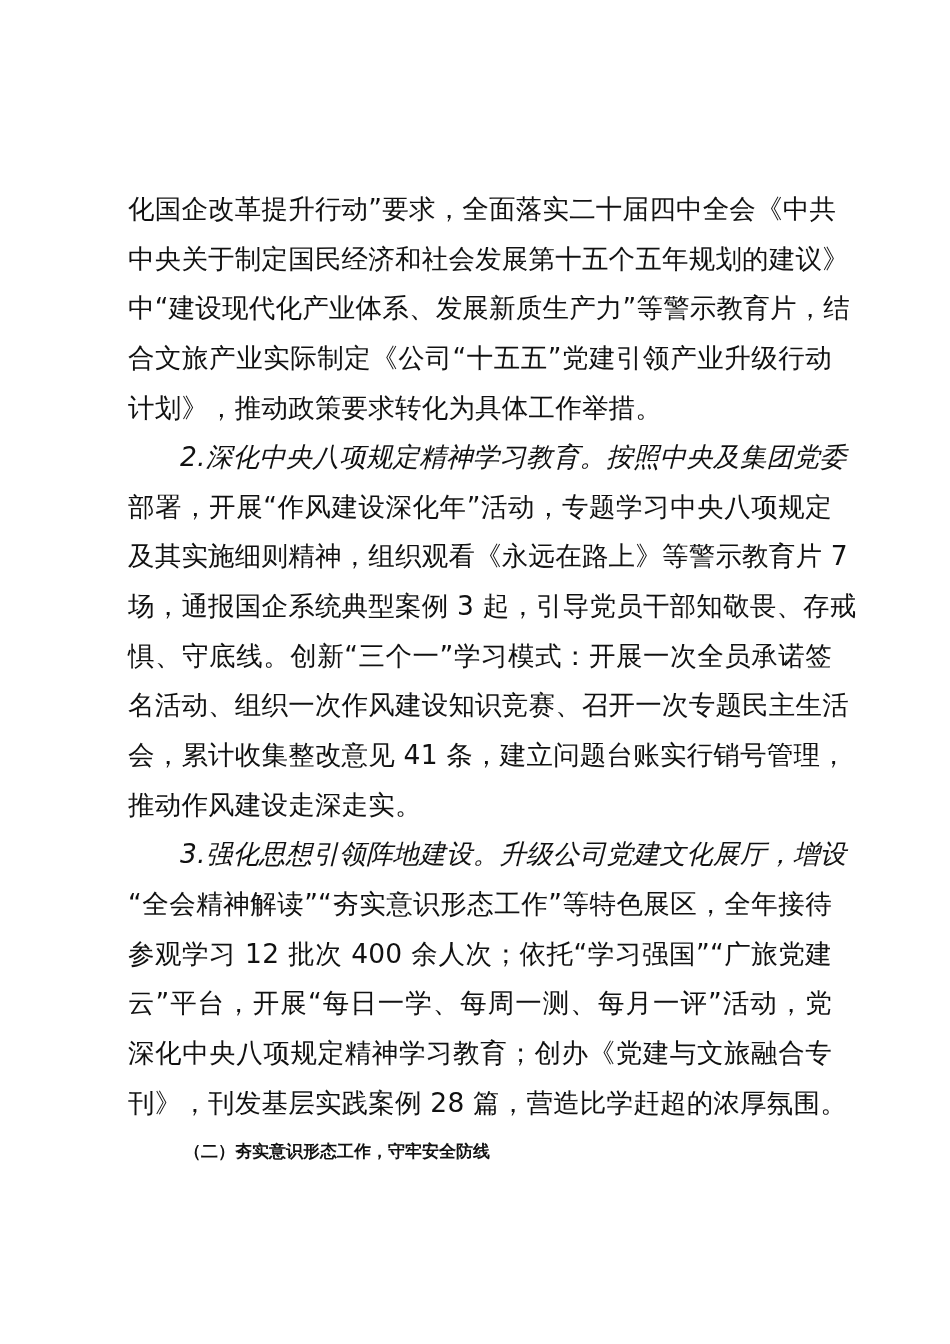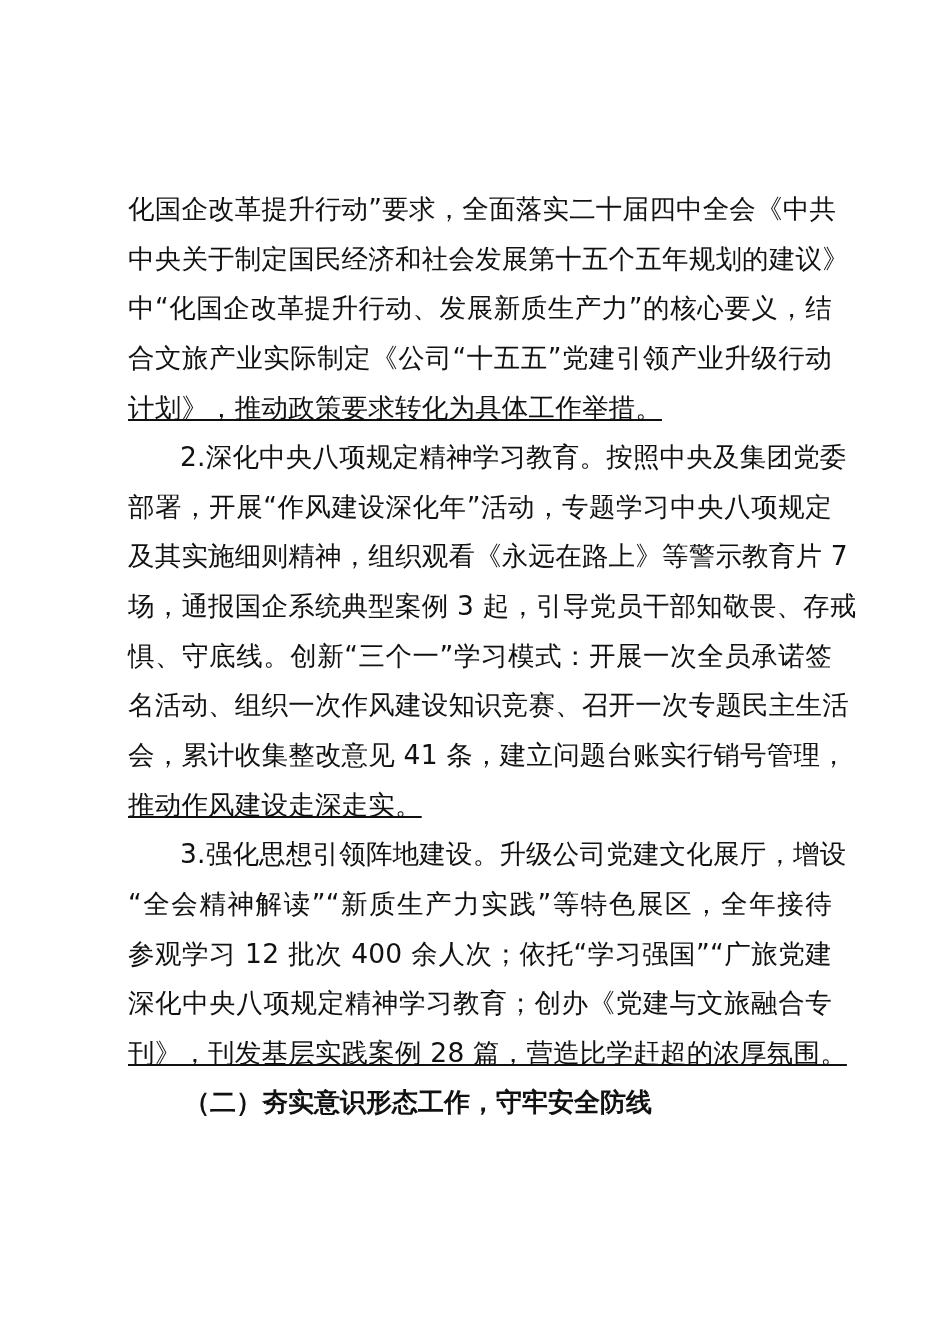--- a/index.html
+++ b/index.html
@@ -35,65 +35,66 @@
       height: 49.65px;
       line-height: 49.65px;
       font-size: 26.5px;
       white-space: nowrap;
       letter-spacing: 0.2px;
       text-align: justify;
       text-align-last: justify;
     }
     .line.last {
       text-align-last: left;
-      text-decoration: underline;
     }
     .line.indent {
       padding-left: 52px;
+      font-style: italic;
     }
     .heading {
       display: block;
       height: 49.65px;
       line-height: 49.65px;
-      font-size: 26px;
+      font-size: 17px;
       font-weight: bold;
       white-space: nowrap;
       padding-left: 56px;
       margin-top: 0px;
     }
   </style>
 </head>
 <body>
 
 <div class="page">
   <div class="text-block">
 
     <div>
       <span class="line">化国企改革提升行动”要求，全面落实二十届四中全会《中共</span>
       <span class="line">中央关于制定国民经济和社会发展第十五个五年规划的建议》</span>
-      <span class="line">中“化国企改革提升行动、发展新质生产力”的核心要义，结</span>
+      <span class="line">中“建设现代化产业体系、发展新质生产力”等警示教育片，结</span>
       <span class="line">合文旅产业实际制定《公司“十五五”党建引领产业升级行动</span>
       <span class="line last">计划》，推动政策要求转化为具体工作举措。</span>
     </div>
 
     <div>
       <span class="line indent">2.深化中央八项规定精神学习教育。按照中央及集团党委</span>
       <span class="line">部署，开展“作风建设深化年”活动，专题学习中央八项规定</span>
       <span class="line">及其实施细则精神，组织观看《永远在路上》等警示教育片 7</span>
       <span class="line">场，通报国企系统典型案例 3 起，引导党员干部知敬畏、存戒</span>
       <span class="line">惧、守底线。创新“三个一”学习模式：开展一次全员承诺签</span>
       <span class="line">名活动、组织一次作风建设知识竞赛、召开一次专题民主生活</span>
       <span class="line">会，累计收集整改意见 41 条，建立问题台账实行销号管理，</span>
       <span class="line last">推动作风建设走深走实。</span>
     </div>
 
     <div>
       <span class="line indent">3.强化思想引领阵地建设。升级公司党建文化展厅，增设</span>
-      <span class="line">“全会精神解读”“新质生产力实践”等特色展区，全年接待</span>
+      <span class="line">“全会精神解读”“夯实意识形态工作”等特色展区，全年接待</span>
       <span class="line">参观学习 12 批次 400 余人次；依托“学习强国”“广旅党建</span>
+      <span class="line">云”平台，开展“每日一学、每周一测、每月一评”活动，党</span>
       <span class="line">深化中央八项规定精神学习教育；创办《党建与文旅融合专</span>
       <span class="line last">刊》，刊发基层实践案例 28 篇，营造比学赶超的浓厚氛围。</span>
     </div>
 
     <div class="heading">（二）夯实意识形态工作，守牢安全防线</div>
 
   </div>
 </div>
 
 </body></html>

